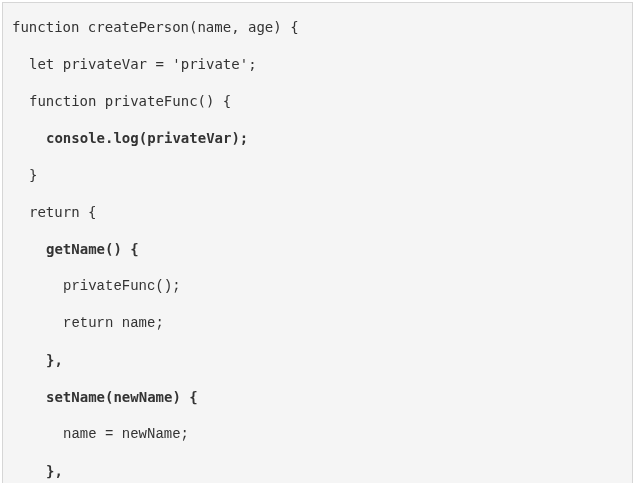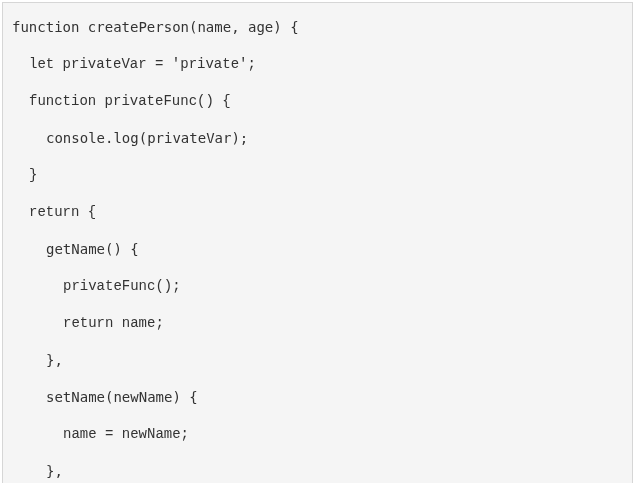--- a/index.html
+++ b/index.html
@@ -59,22 +59,22 @@
   .code-line {
     display: block;
     height: 37px;
     line-height: 37px;
     white-space: pre;
     padding-left: 9px;
     letter-spacing: 0px;
   }
 
   .indent-0 { padding-left: 9px; }
-  .indent-1 { padding-left: 26px; font-family: Liberation Mono, monospace; }
-  .indent-2 { padding-left: 43px; }
+  .indent-1 { padding-left: 26px; }
+  .indent-2 { padding-left: 43px; font-weight: bold; }
   .indent-3 { padding-left: 60px; font-family: Liberation Mono, monospace; }
 </style>
 </head>
 <body>
 
 <div class="page" style="background: rgb(255, 255, 255);">
   <div class="code-block" style="background: rgb(245, 245, 245); border-color: rgb(214, 214, 214);">
     <div class="code-scroll">
       <pre class="code-lines" style="color: rgb(51, 51, 51);"><span class="code-line indent-0">function createPerson(name, age) {</span><span class="code-line indent-1">let privateVar = 'private';</span><span class="code-line indent-1">function privateFunc() {</span><span class="code-line indent-2">console.log(privateVar);</span><span class="code-line indent-1">}</span><span class="code-line indent-1">return {</span><span class="code-line indent-2">getName() {</span><span class="code-line indent-3">privateFunc();</span><span class="code-line indent-3">return name;</span><span class="code-line indent-2">},</span><span class="code-line indent-2">setName(newName) {</span><span class="code-line indent-3">name = newName;</span><span class="code-line indent-2">},</span></pre>
     </div>

